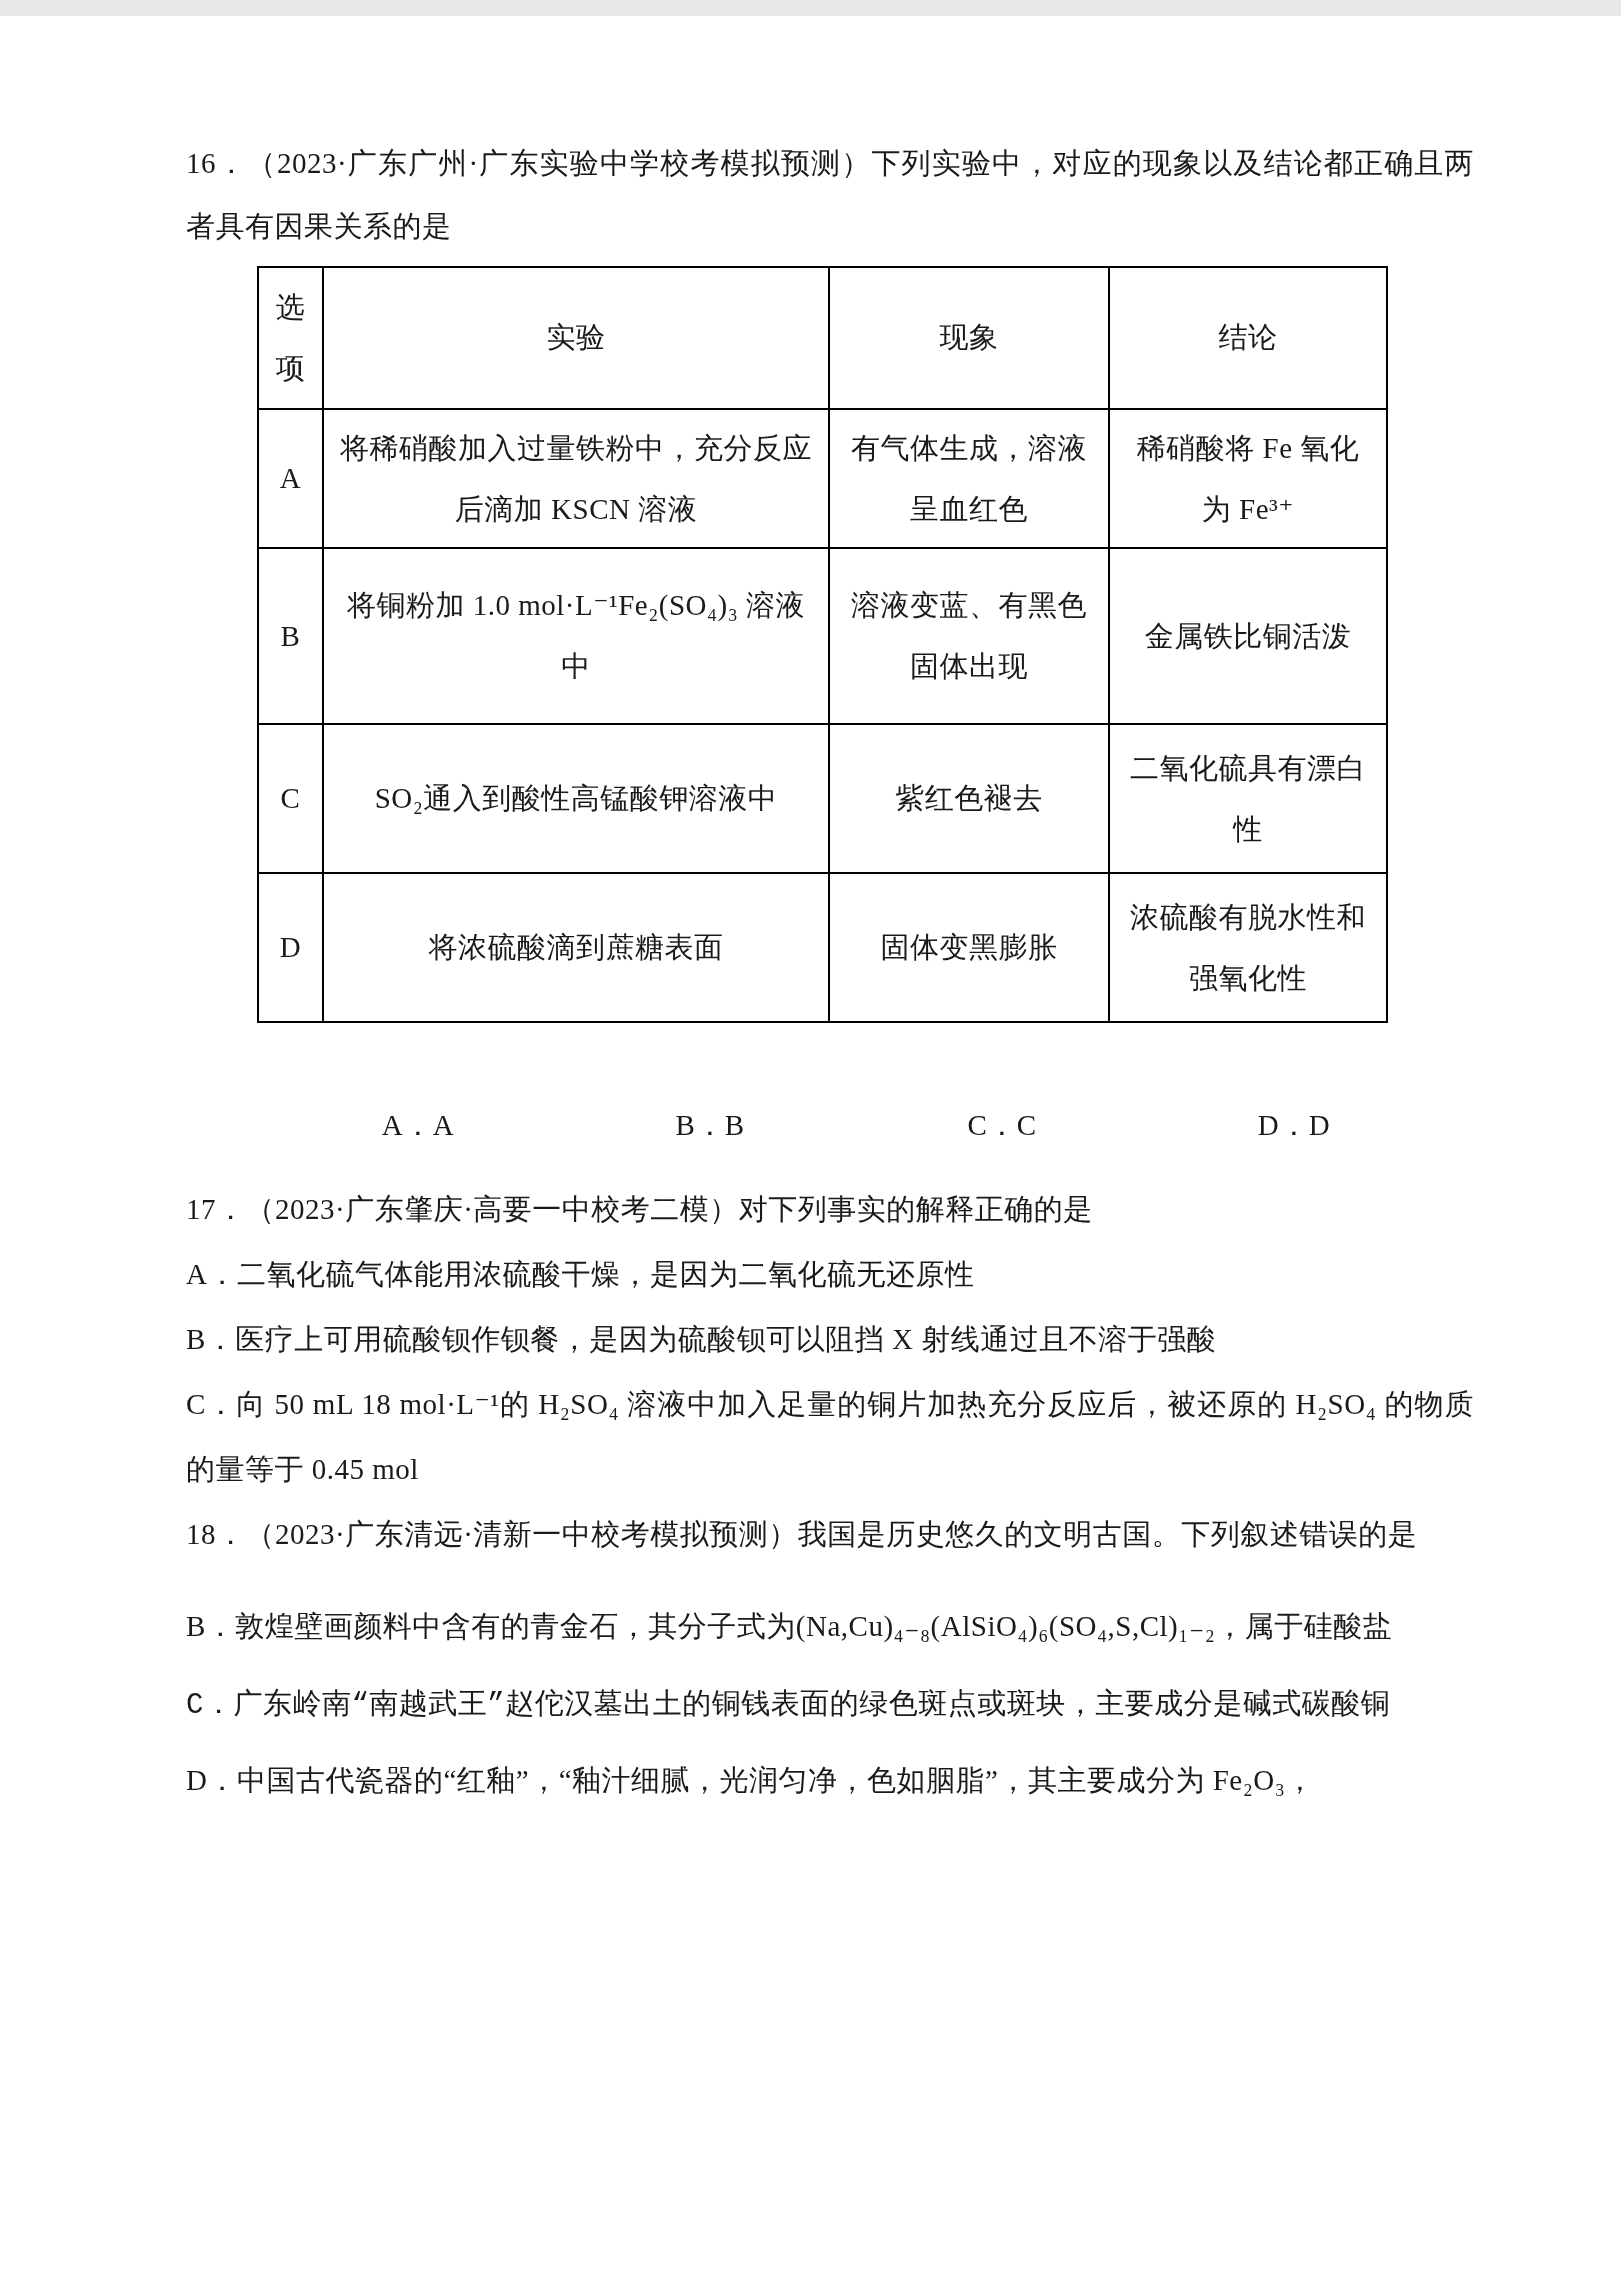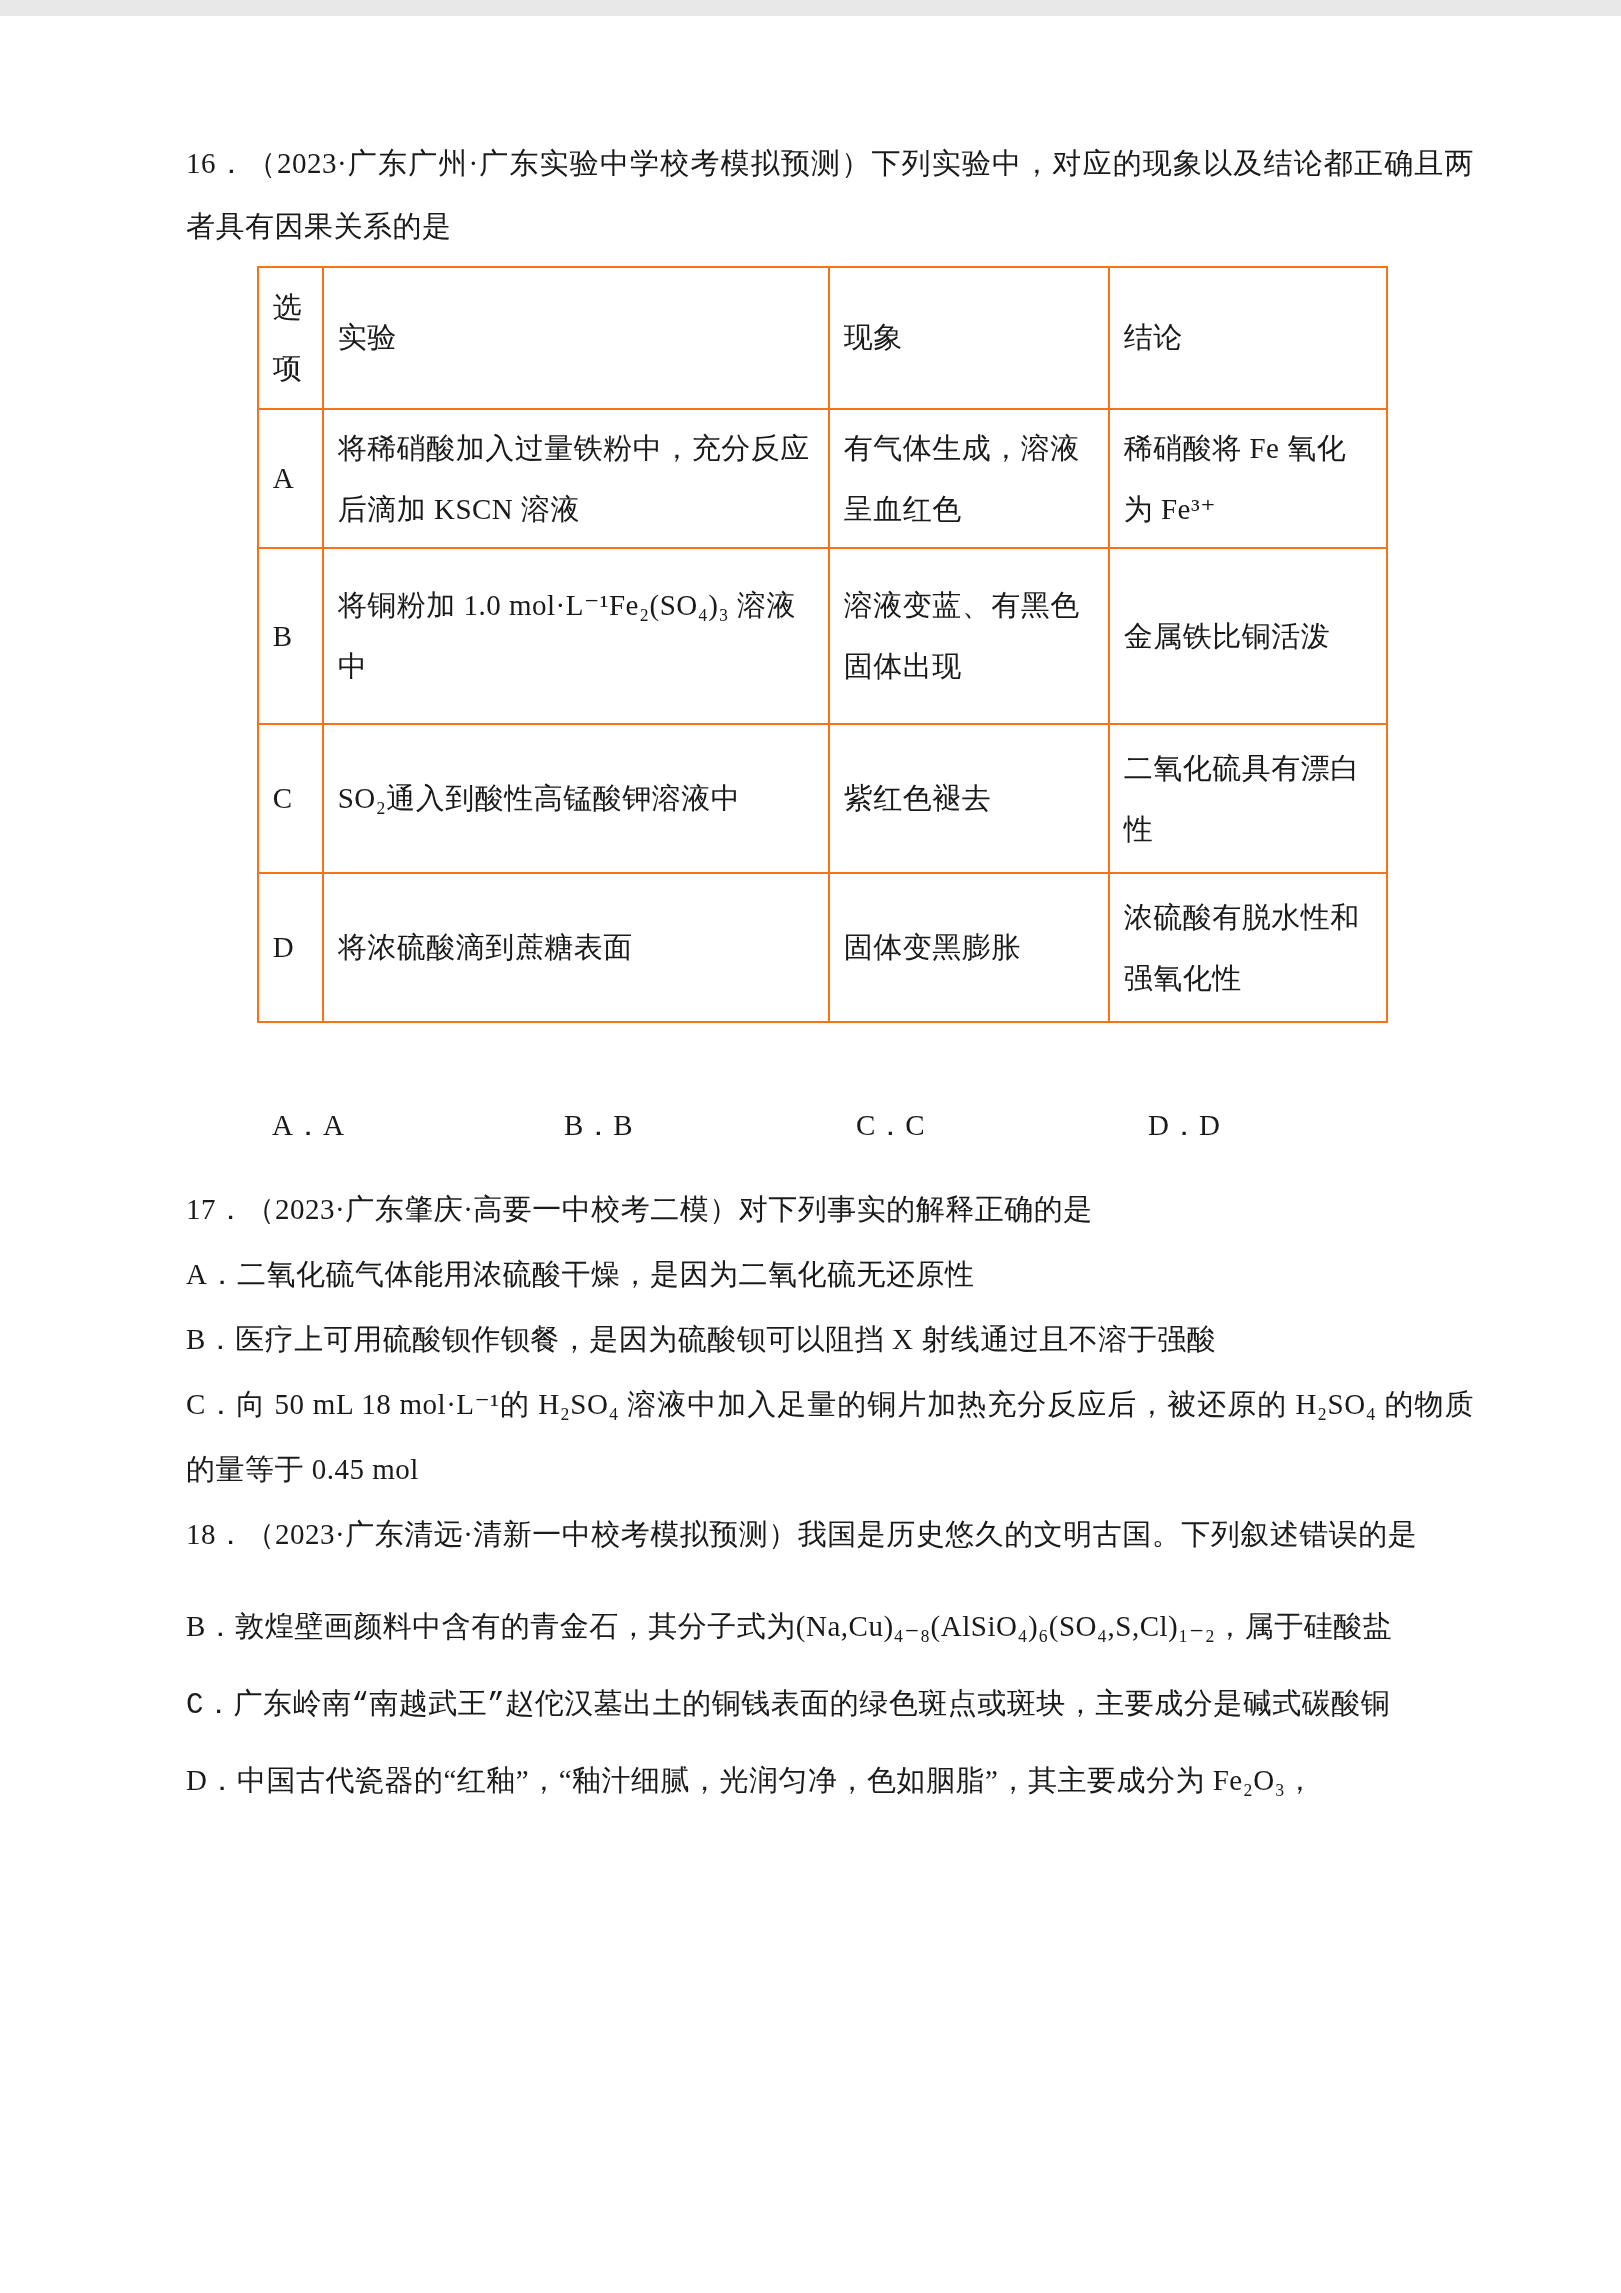--- a/index.html
+++ b/index.html
@@ -23,45 +23,45 @@
   }
   .opt-line { line-height: 65px; }
   table.qtable {
     border-collapse: collapse;
     table-layout: fixed;
     width: 1129px;
     margin: 7.8px 0 0 71px;
     border: 2.9px solid #141414;
   }
   table.qtable th, table.qtable td {
-    border: 2px solid #f97316;
+    border: 2px solid #000000;
     vertical-align: middle;
     font-weight: normal;
-    text-align: left;
+    text-align: center;
     padding: 7.8px 13.7px;
     line-height: 61px;
     overflow: hidden;
   }
   col.c1 { width: 65px; }
   col.c2 { width: 506px; }
   col.c3 { width: 280px; }
   col.c4 { width: 278px; }
   th.c-opt, td.c-opt { text-align: center; padding: 7.8px 3.9px; }
   tr.r-head { height: 142px; }
   tr.r-a { height: 137px; }
   tr.r-b { height: 176px; }
   tr.r-c { height: 149px; }
   tr.r-d { height: 149px; }
   .choices {
     display: flex;
     margin: 71px 0 19.6px 0;
     padding-left: 86px;
     line-height: 63px;
   }
-  .choices span { display: inline-block; width: 292px; }
+  .choices span { display: inline-block; width: 292px; text-align: center; }
   .gap-lg { margin-top: 27.4px; }
   .gap-md { margin-top: 13.7px; font-family: Liberation Mono, monospace; }
   .gap-sm { margin-top: 9.8px; }
 </style>
 </head>
 <body>
 
 <div class="page">
 
   <section>

